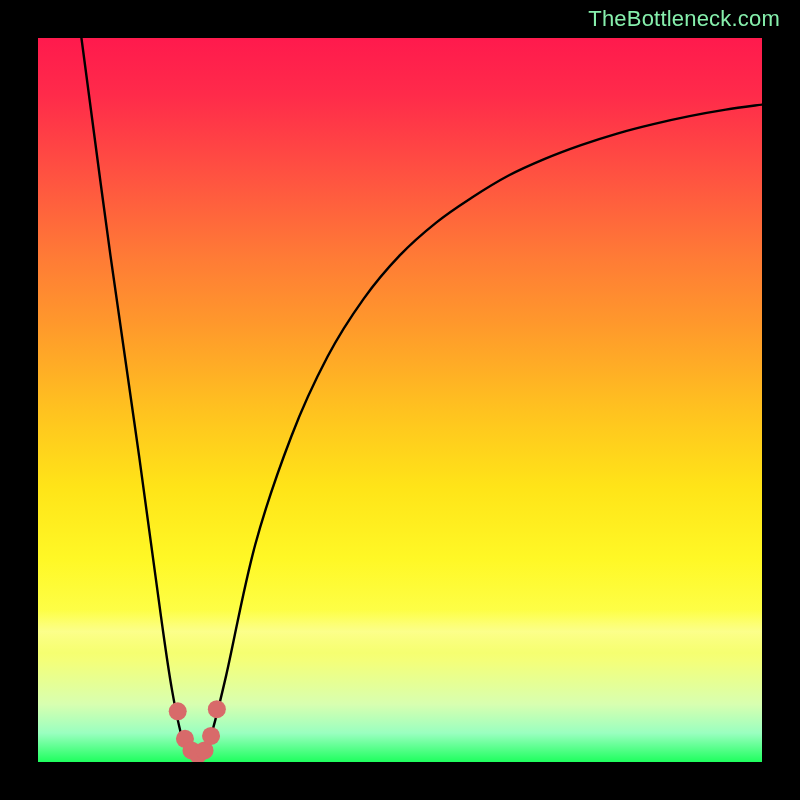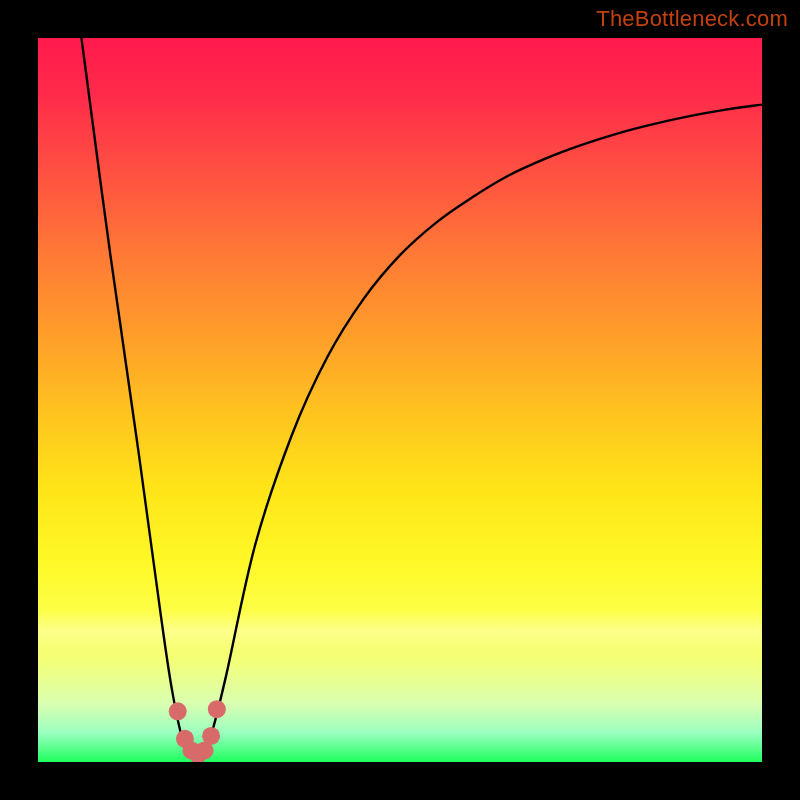--- a/index.html
+++ b/index.html
@@ -67,22 +67,22 @@
   .curve-layer {
     position: absolute;
     left: 0;
     top: 0;
     width: 100%;
     height: 100%;
   }
   .watermark {
     position: absolute;
     top: 6px;
-    right: 12px;
-    color: #c2410c;
+    right: 20px;
+    color: #86efac;
     font-size: 22px;
     letter-spacing: 0.2px;
     font-weight: 500;
   }
 </style>
 </head>
 <body>
 
 <div class="frame">
   <div class="watermark">TheBottleneck.com</div>

